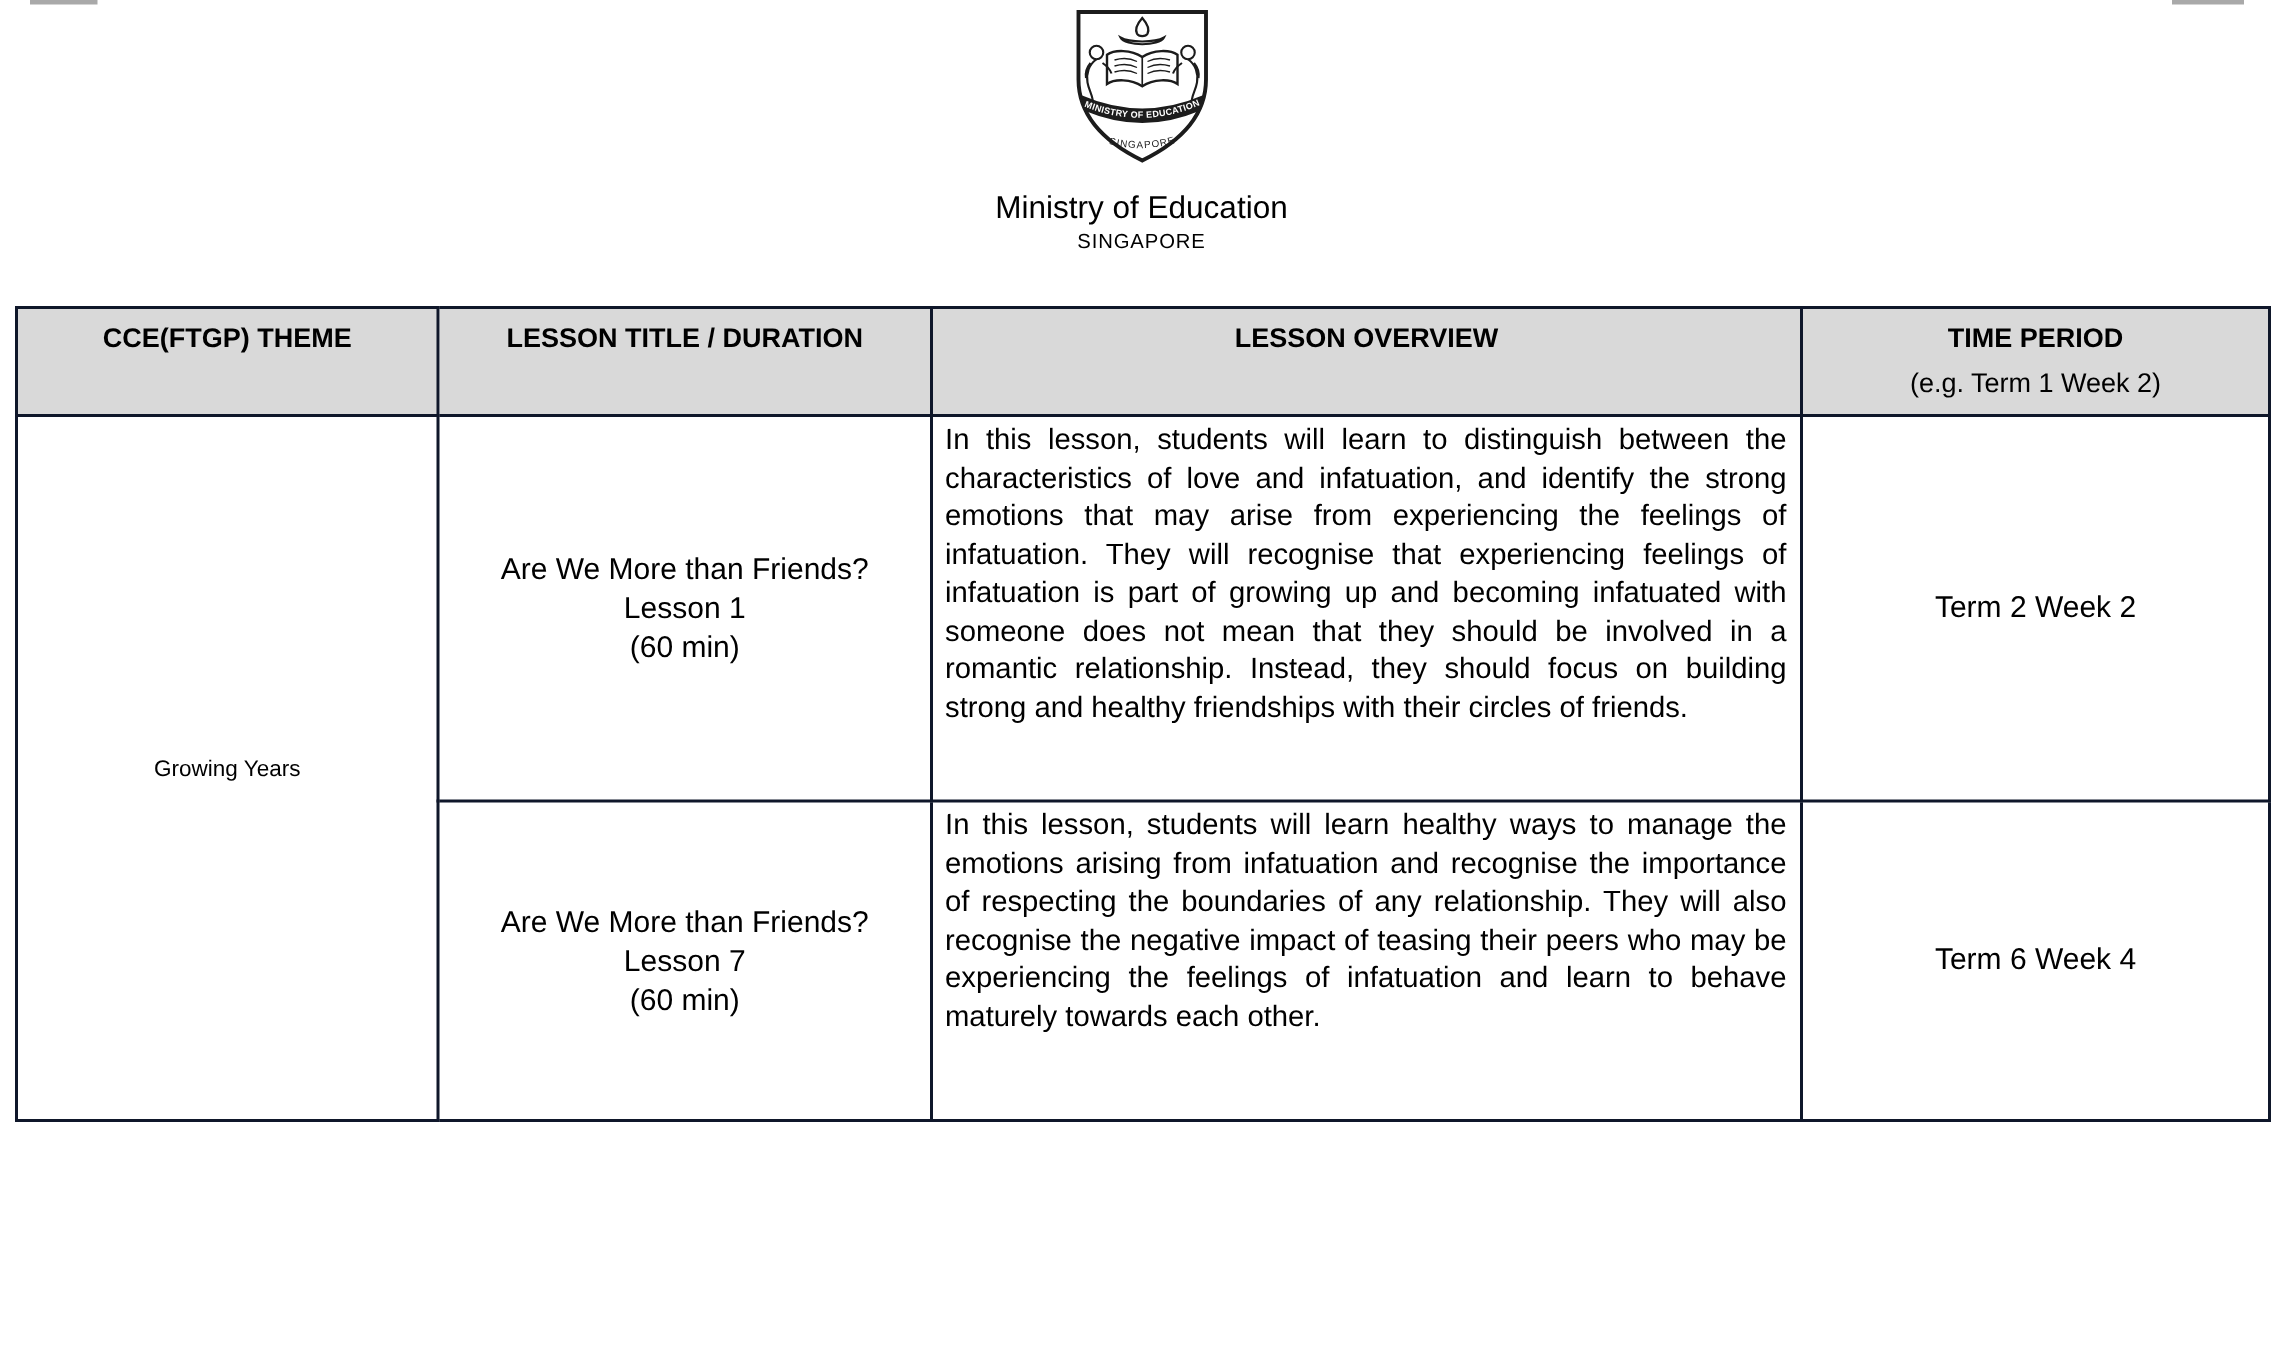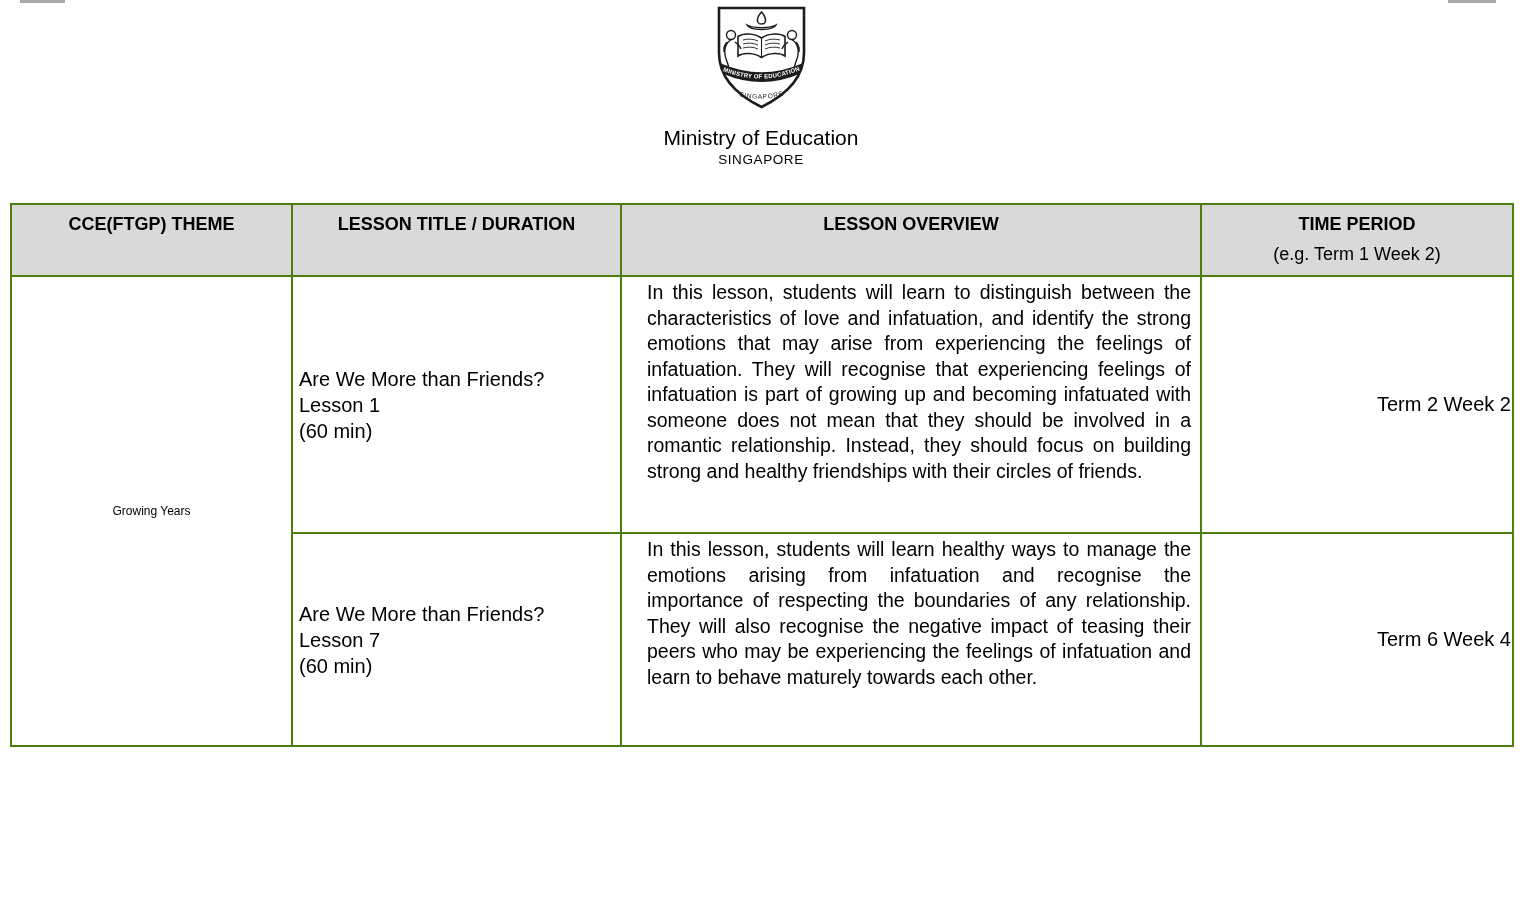--- a/index.html
+++ b/index.html
@@ -61,21 +61,21 @@
   }
 
   table.lessons {
     border-collapse: collapse;
     table-layout: fixed;
     width: 1502px;
     margin: 36px 10px 0 10px;
   }
   table.lessons th,
   table.lessons td {
-    border: 2px solid #4d7c0f;
+    border: 2px solid #0f172a;
     box-sizing: border-box;
     overflow: hidden;
   }
 
   table.lessons thead tr { height: 72px; }
   table.lessons thead th {
     background: #d9d9d9;
     font-weight: bold;
     font-size: 18px;
     text-align: center;
@@ -84,39 +84,40 @@
     line-height: 1.2;
   }
   .time-note { margin-top: 8px; font-weight: normal; }
 
   tr.row-1 { height: 257px; }
   tr.row-2 { height: 213px; }
 
   td.theme-cell {
     text-align: center;
     vertical-align: middle;
-    font-size: 12px;
+    font-size: 15px;
   }
   td.title-cell {
+    text-align: center;
     vertical-align: middle;
     font-size: 20px;
     line-height: 1.3;
     padding: 12px 6px;
   }
   td.overview-cell {
     text-align: justify;
     text-justify: inter-word;
     vertical-align: top;
     font-size: 19.5px;
     line-height: 1.31;
-    padding: 3px 9px 3px 25px;
+    padding: 3px 9px 3px 8px;
     border-radius: 29px;
   }
   td.time-cell {
-    text-align: right;
+    text-align: center;
     vertical-align: middle;
     font-size: 20px;
   }
 </style>
 </head>
 <body>
 
 <div class="artifact-line left"></div>
 <div class="artifact-line right"></div>
 

